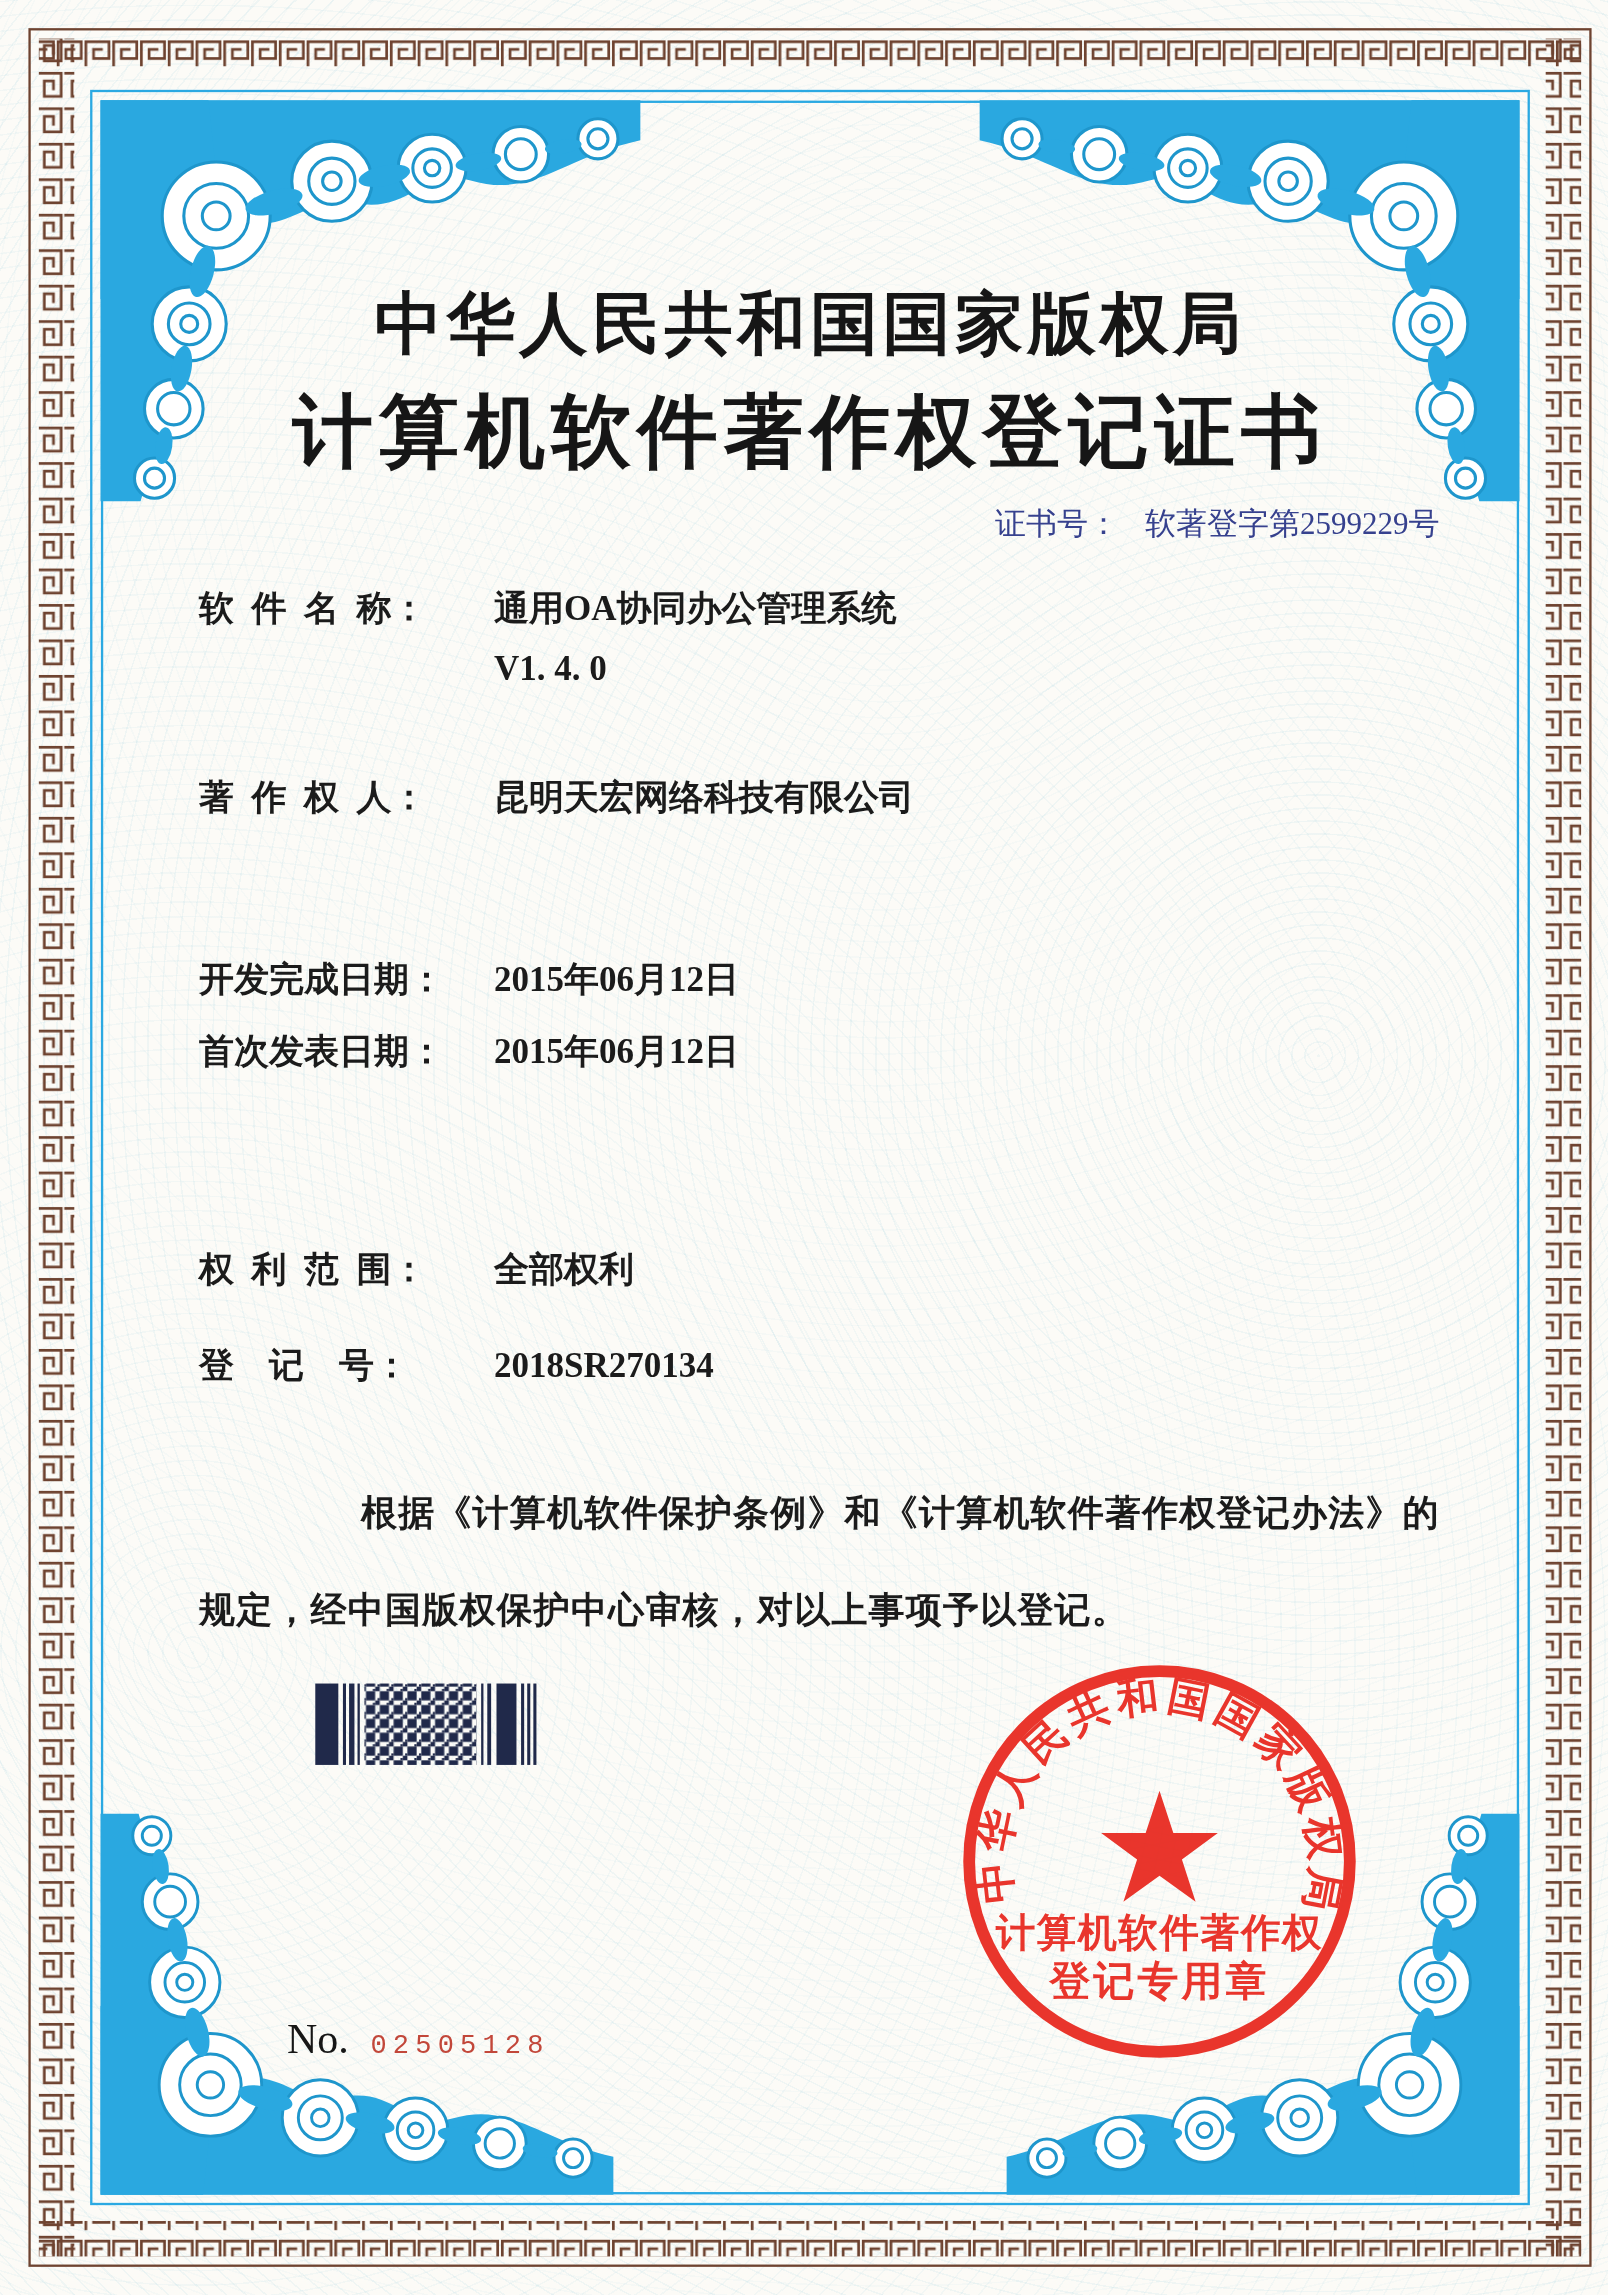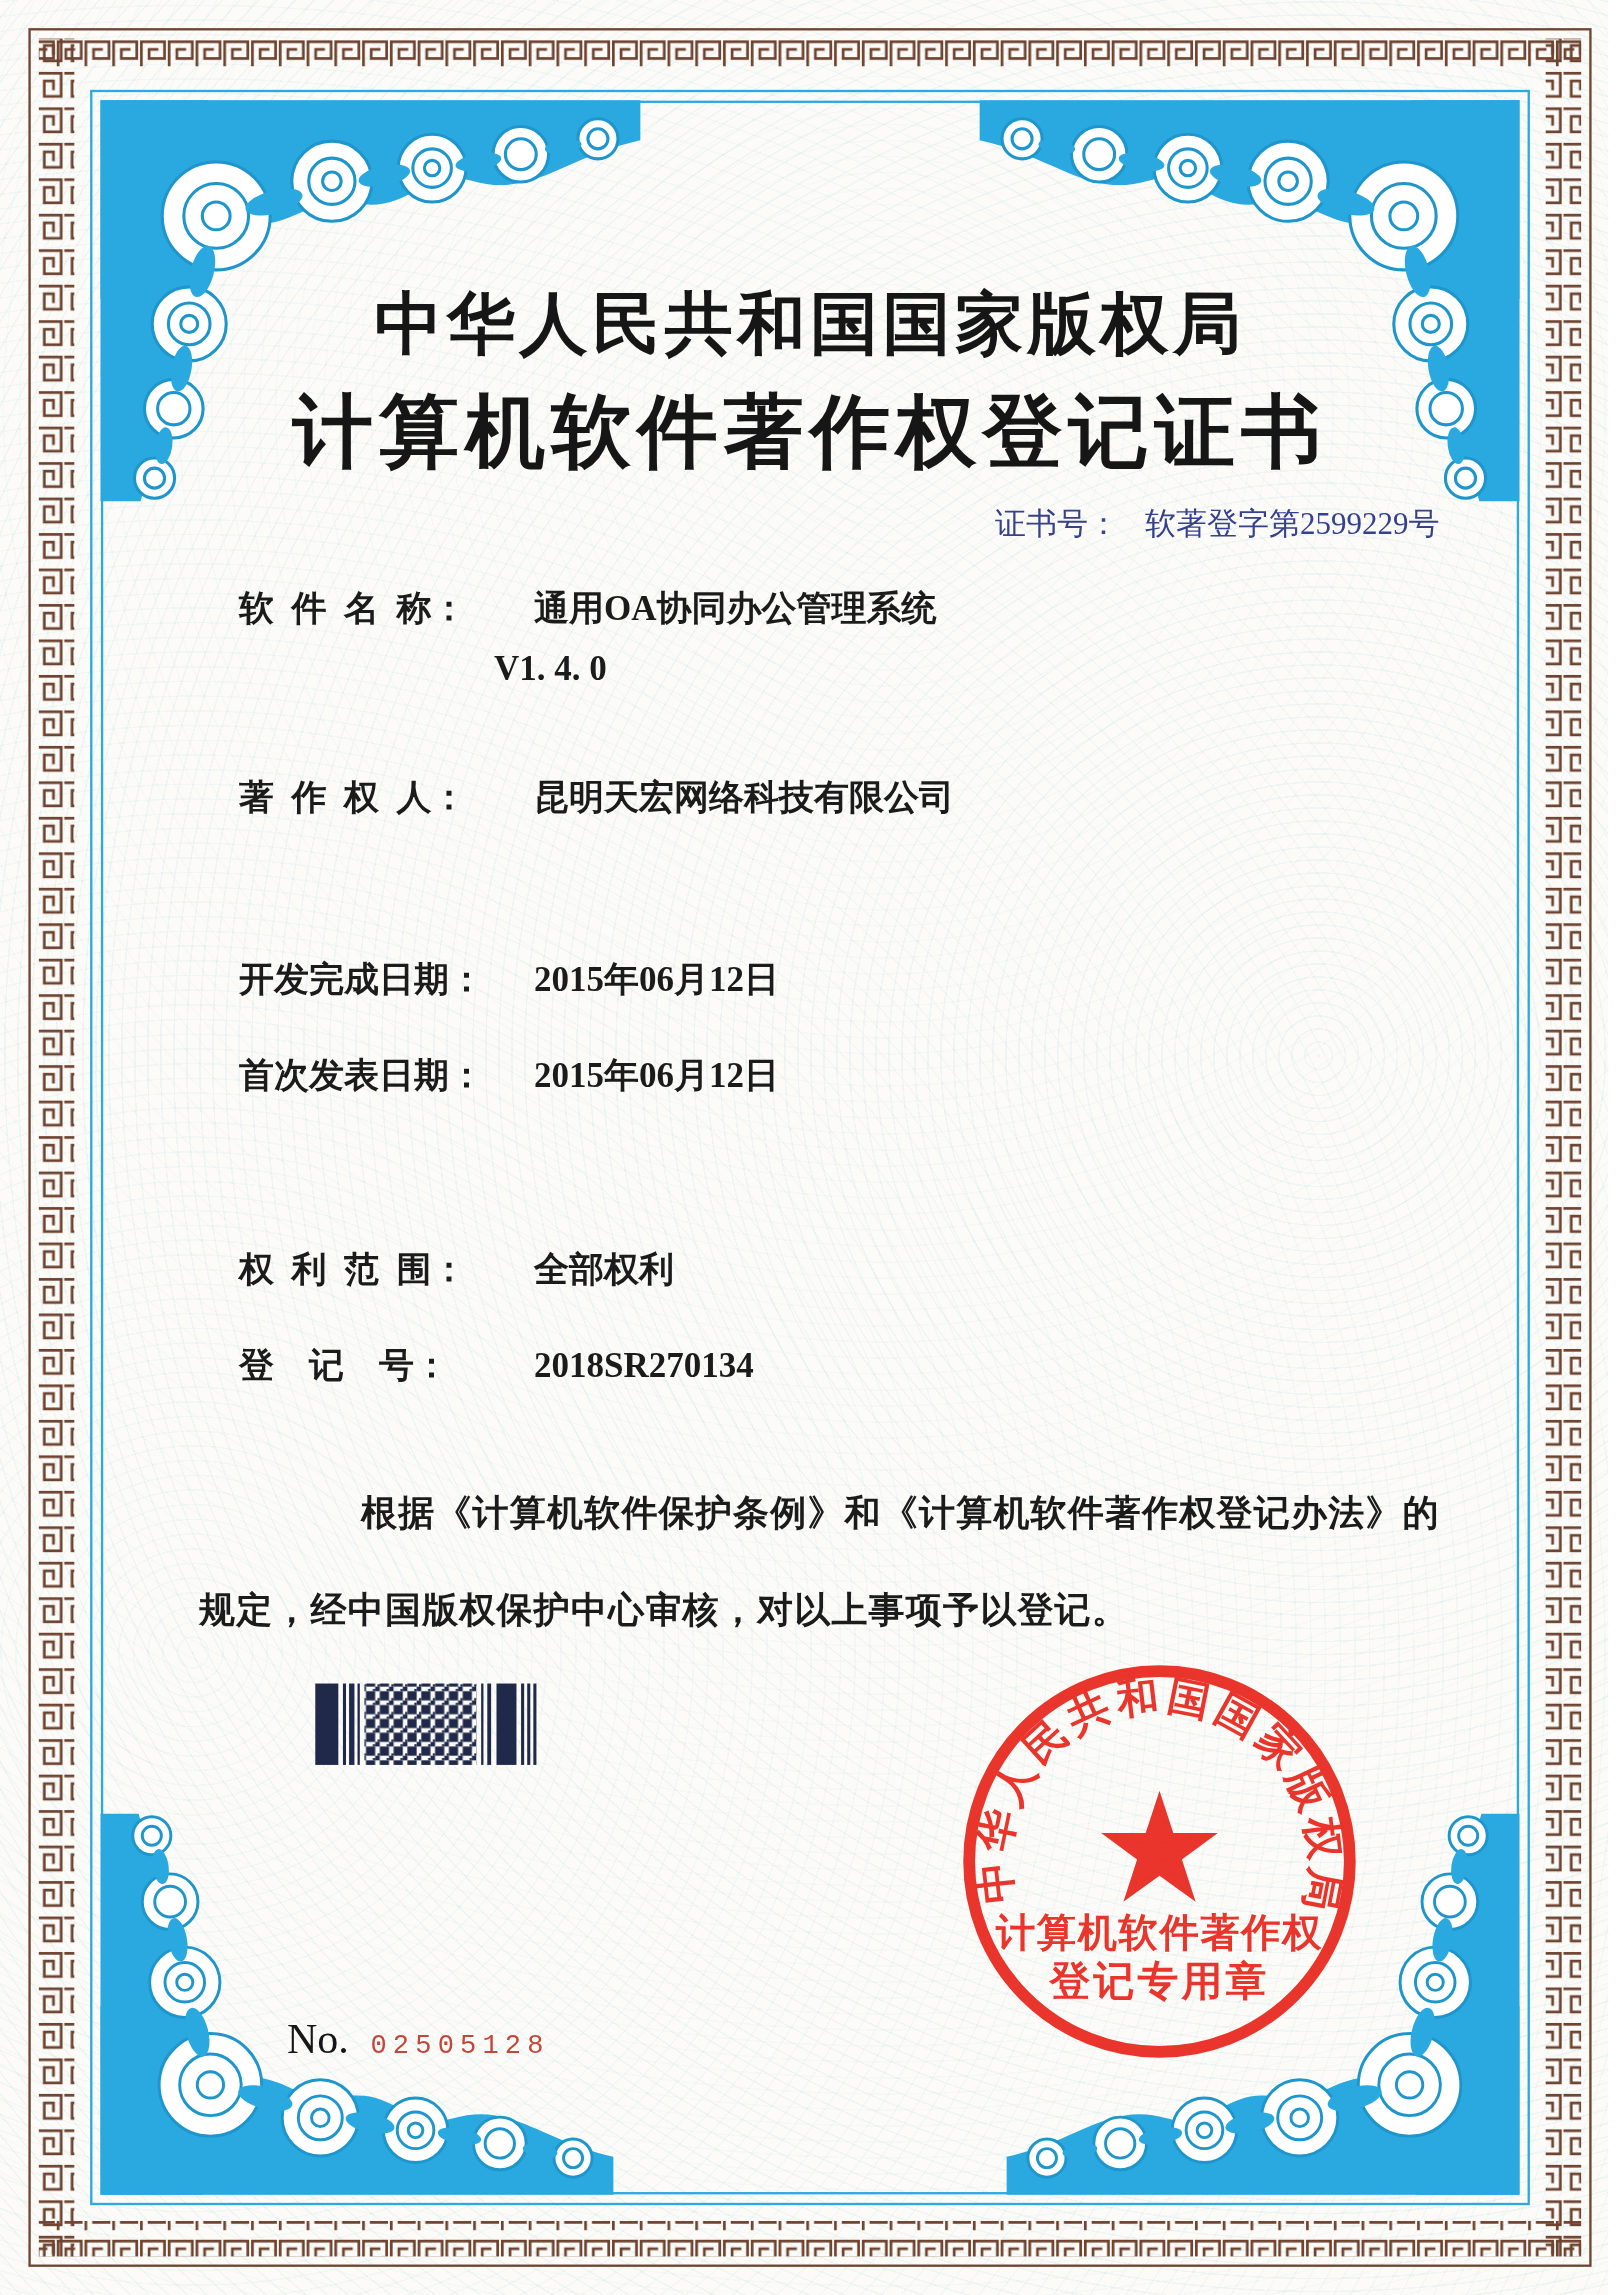--- a/index.html
+++ b/index.html
@@ -14,21 +14,21 @@
       repeating-radial-gradient(circle at 55% 18%, rgba(140,200,220,0.06) 0 1.5px, rgba(0,0,0,0) 1.5px 16px),
       linear-gradient(#fcfbf7,#fcfbf7);
   }
   .frame-svg{position:absolute;left:0;top:0;width:1620px;height:2295px;}
   .center-text{position:absolute;left:0;width:1620px;text-align:center;color:#161616;white-space:nowrap;}
   .authority{top:279px;font-size:68px;font-weight:bold;letter-spacing:4.6px;}
   .main-title{top:379px;font-size:80px;font-weight:bold;letter-spacing:6.2px;}
   .cert-no{position:absolute;left:995px;top:503px;font-size:31px;font-weight:normal;color:#36418e;white-space:nowrap;}
   .cert-no .v{margin-left:26px;}
   .row{position:absolute;left:199px;font-size:35px;font-weight:bold;color:#1b1b1b;white-space:nowrap;}
-  .row .label{display:inline-block;min-width:295px;margin-left:40px;}
+  .row .label{display:inline-block;min-width:295px;}
   .statement{position:absolute;left:199px;width:1311px;font-size:36px;font-weight:bold;color:#1b1b1b;letter-spacing:1.2px;white-space:nowrap;}
   .seal-svg{position:absolute;left:955px;top:1657px;width:409px;height:409px;opacity:.93;}
   .seal-date{position:absolute;left:984px;top:1996px;font-size:39px;font-weight:bold;color:#273149;letter-spacing:3.1px;white-space:nowrap;}
   .serial{position:absolute;left:287px;top:2015px;white-space:nowrap;}
   .serial .no{font-size:42px;color:#161616;}
   .serial .num{font-size:27px;color:#c2473a;letter-spacing:6.2px;margin-left:21.6px;font-family:Liberation Mono, monospace;}
   .barcode-svg{position:absolute;left:315px;top:1682px;width:234px;height:86px;}
 </style>
 </head>
 <body>
@@ -125,21 +125,21 @@
   </div>
   <div class="row" style="top:649px;left:494px">
     <span class="value">V1. 4. 0</span>
   </div>
   <div class="row" style="top:774px">
     <span class="label">著 作 权 人：</span><span class="value">昆明天宏网络科技有限公司</span>
   </div>
   <div class="row" style="top:956px">
     <span class="label">开发完成日期：</span><span class="value">2015年06月12日</span>
   </div>
-  <div class="row" style="top:1052px">
+  <div class="row" style="top:1028px">
     <span class="label">首次发表日期：</span><span class="value">2015年06月12日</span>
   </div>
   <div class="row" style="top:1246px">
     <span class="label">权 利 范 围：</span><span class="value">全部权利</span>
   </div>
   <div class="row" style="top:1342px">
     <span class="label">登 记 号：</span><span class="value">2018SR270134</span>
   </div>
 
   <div class="statement" style="top:1489px;padding-left:162px">根据《计算机软件保护条例》和《计算机软件著作权登记办法》的</div>

